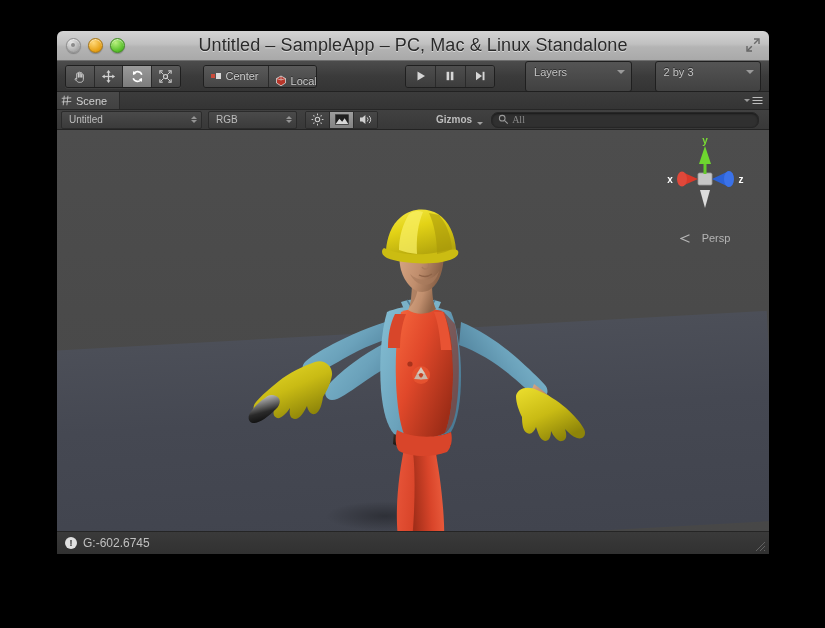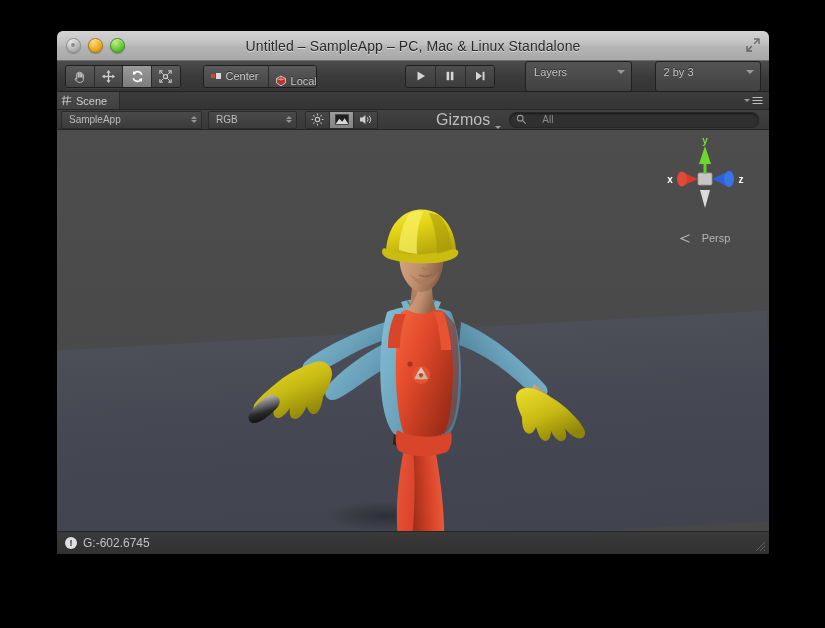--- a/index.html
+++ b/index.html
@@ -61,21 +61,21 @@
     width:4px; height:4px; border-radius:50%;
     background:#8b8b8b;
   }
   .tl.min    { background: radial-gradient(circle at 35% 28%, #ffd878, #e8a318 65%, #c98306); border:1px solid #a57414; }
   .tl.zoom   { background: radial-gradient(circle at 35% 28%, #b9f07f, #5cc22d 65%, #3f9a1c); border:1px solid #3d8a1d; }
 
   #window-title {
     position: absolute;
     left: 0; right: 0;
     text-align: center;
-    font-size: 14px;
+    font-size: 18px;
     color: #2a2a2a;
     letter-spacing: 0.1px;
     text-shadow: 0 1px 0 rgba(255,255,255,0.55);
     pointer-events: none;
   }
   #fullscreen-btn {
     position: absolute;
     right: 7px; top: 5px;
     width: 18px; height: 18px;
     opacity: 0.65;
@@ -254,36 +254,38 @@
     display: flex; align-items: center; justify-content: center;
   }
   .tg:last-child { border-right: none; }
   .tg.active { background: linear-gradient(to bottom, #9d9d9d, #828282); }
 
   #gizmos-dd {
     margin-left: 58px;
     display: flex;
     align-items: flex-end;
     gap: 5px;
-    font-size: 16px;
+    font-size: 10px;
     color: #bdbdbd;
+    font-weight: bold;
   }
   #scene-search {
     flex: 1;
     margin-left: 8px;
     margin-right: 6px;
     height: 14px;
     border-radius: 7px;
     background: #303030;
     border: 1px solid #262626;
     box-shadow: inset 0 1px 2px rgba(0,0,0,0.5);
     display: flex;
     align-items: center;
     padding: 0 6px;
-    gap: 15px;
+    gap: 3px;
+    font-family: Liberation Serif, serif;
   }
   #scene-search-text {
     font-size: 10px;
     color: #8a8a8a;
   }
 
   
   #viewport {
     flex: 1;
     position: relative;
@@ -514,21 +516,21 @@
         <svg width="11" height="9" viewBox="0 0 11 9">
           <g stroke="#bdbdbd" stroke-width="1.2">
             <path d="M0.5 1.5 H10.5 M0.5 4.5 H10.5 M0.5 7.5 H10.5"></path>
           </g>
         </svg>
       </div>
     </div>
 
     <div id="scenebar">
       <div class="sdd" id="draw-mode-dd">
-        <span>SampleApp</span>
+        <span>Untitled</span>
         <span class="updown">
             <i class="u"></i>
             <i class="d"></i>
           </span>
       </div>
 
       <div class="sdd" id="color-mode-dd">
         <span>RGB</span>
         <span class="updown">
             <i class="u"></i>

